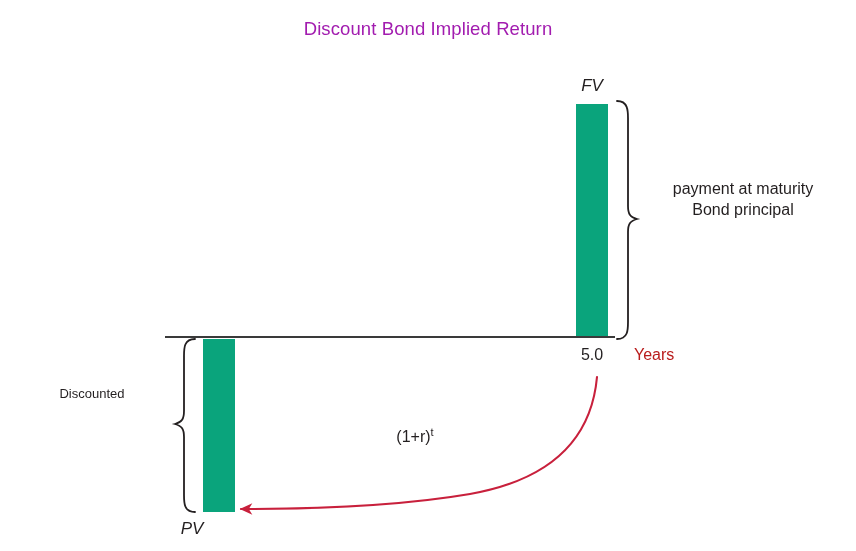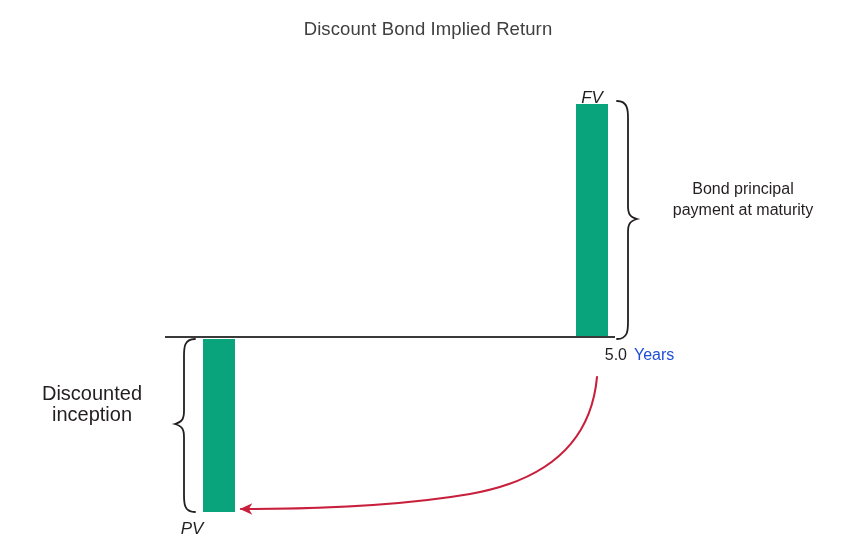--- a/index.html
+++ b/index.html
@@ -19,21 +19,21 @@
     overflow: hidden;
   }
   .abs { position: absolute; }
 
   #chart-title {
     left: 0;
     top: 18px;
     width: 856px;
     text-align: center;
     font-size: 18.5px;
-    color: #404040;
+    color: #a21caf;
     letter-spacing: 0.1px;
   }
 
   
   .bar {
     background: #0AA47C;
   }
   #fv-bar {
     left: 576px;
     top: 104px;
@@ -57,55 +57,55 @@
   }
 
   
   .bar-label {
     font-size: 17px;
     font-style: italic;
     color: #231f20;
     text-align: center;
     width: 70px;
   }
-  #fv-label { left: 557px; top: 76px; margin-top: 12px; }
+  #fv-label { left: 557px; top: 76px; }
   #pv-label { left: 157px; top: 519px; }
 
   
   #tick-5 {
     left: 557px;
     top: 346px;
     width: 70px;
-    text-align: right;
+    text-align: center;
     font-size: 16px;
     color: #231f20;
   }
   #years-label {
     left: 634px;
     top: 346px;
     font-size: 16px;
-    color: #1d4ed8;
+    color: #b91c1c;
   }
 
   
   #right-annotation {
     left: 648px;
     top: 178px;
     width: 190px;
     text-align: center;
     font-size: 16px;
     line-height: 21px;
     color: #231f20;
   }
   #left-annotation {
     left: 12px;
     top: 383px;
     width: 160px;
     text-align: center;
-    font-size: 20px;
+    font-size: 13px;
     line-height: 21px;
     color: #231f20;
   }
 
   
   #growth-formula {
     left: 355px;
     top: 428px;
     width: 120px;
     text-align: center;
@@ -158,34 +158,36 @@
     <path d="M 195 339
              C 184 339, 184 348, 184 356
              L 184 411
              C 184 419, 182 422, 175 424
              C 182 426, 184 429, 184 437
              L 184 495
              C 184 503, 184 512, 195 512" fill="none" stroke="#231f20" stroke-width="1.8" stroke-linecap="round"></path>
   </svg>
 
   <div class="abs" id="right-annotation">
+    <div>payment at maturity</div>
     <div>Bond principal</div>
-    <div>payment at maturity</div>
   </div>
 
   <div class="abs" id="left-annotation">
     <div>Discounted</div>
-    <div>inception</div>
   </div>
 
   <svg class="abs" id="arrow-svg" viewBox="0 0 856 551">
     <defs>
       <marker id="arrowhead" markerWidth="7" markerHeight="7" refX="5.6" refY="3.1" orient="auto" markerUnits="strokeWidth">
         <path d="M 6.2 3.1 L 0.2 0.4 L 1.9 3.1 L 0.2 5.8 Z" fill="#C8203C"></path>
       </marker>
     </defs>
     <path d="M 597 377
              C 592 432, 560 478, 470 494
              C 400 506, 310 509, 241 509" fill="none" stroke="#C8203C" stroke-width="2.1" stroke-linecap="round" marker-end="url(#arrowhead)"></path>
   </svg>
 
+  <div class="abs" id="growth-formula">
+    <span>(1+r)</span><sup>t</sup>
+  </div>
 
 </div>
 
 </body></html>

